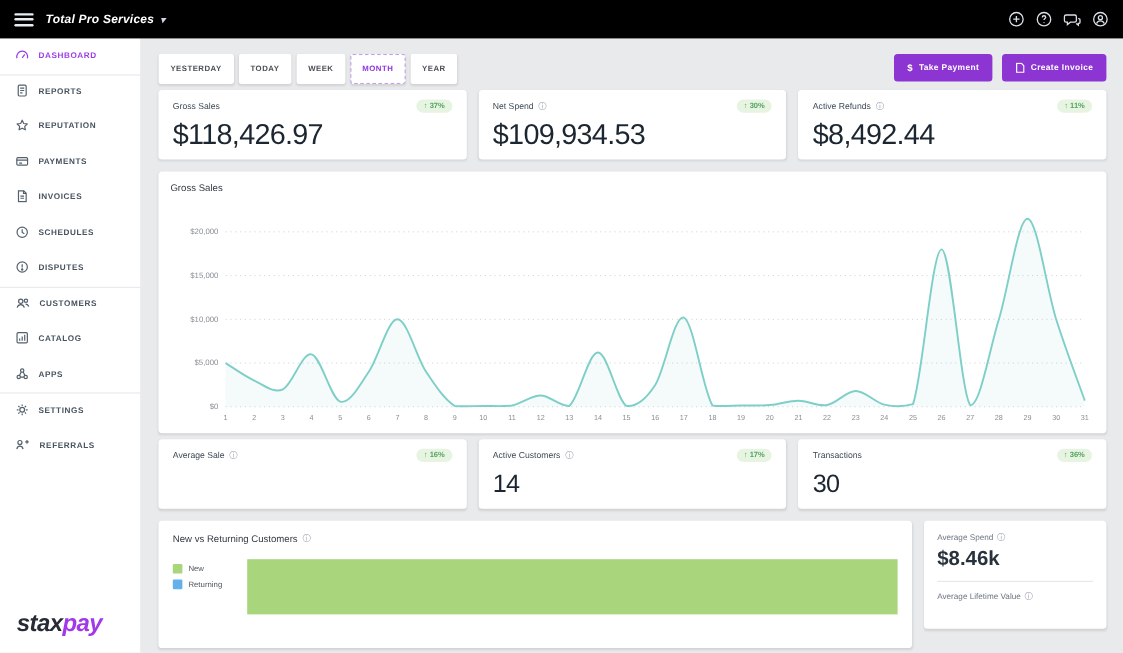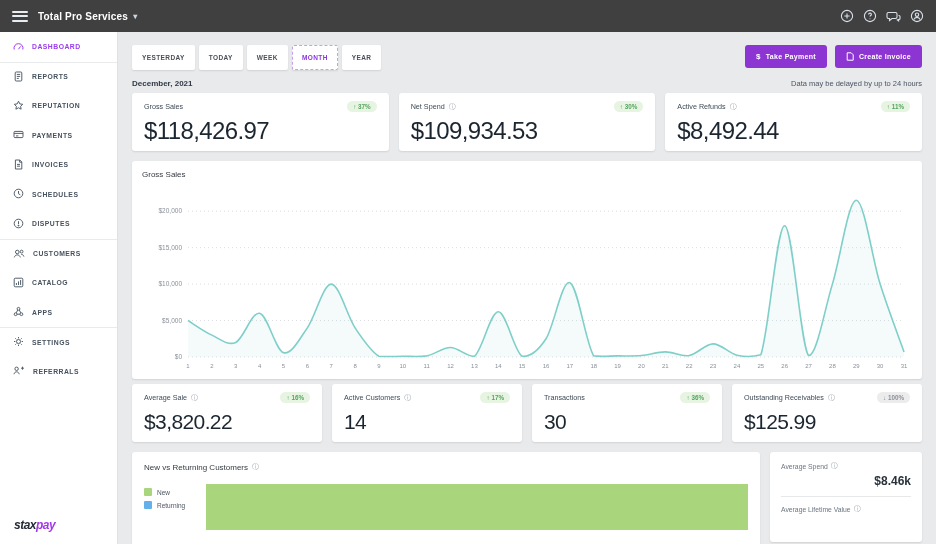--- a/index.html
+++ b/index.html
@@ -6,22 +6,22 @@
   html,body { width: 936px; height: 544px; overflow: hidden; }
   body {
     font-family: "Liberation Sans", sans-serif;
     background: #e9eaec;
     color: #2b3440;
     position: relative;
   }
   
   .topbar {
     position: absolute; top: 0; left: 0; right: 0; height: 32px;
-    background: #404040; display: flex; align-items: center;
-    padding: 0 12px; color: #fff; z-index: 5;
+    background: #000000; display: flex; align-items: center;
+    padding: 0 12px; color: #fff; z-index: 5; font-style: italic;
   }
   .hamburger { width: 16px; height: 11px; display: flex; flex-direction: column; justify-content: space-between; cursor: pointer; }
   .hamburger span { display: block; height: 2px; background: #e8edf2; border-radius: 1px; }
   .company { margin-left: 10px; font-size: 10px; font-weight: bold; letter-spacing: .2px; display: flex; align-items: center; gap: 5px; cursor: pointer; }
   .company .caret { font-size: 8px; color: #cdd6df; }
   .topbar-icons { margin-left: auto; display: flex; align-items: center; gap: 9px; }
   .topbar-icons svg { display: block; cursor: pointer; }
   
   .sidebar {
     position: absolute; top: 32px; left: 0; bottom: 0; width: 118px;
@@ -32,21 +32,21 @@
     display: flex; align-items: center; gap: 8px;
     padding: 0 0 0 13px; height: 29.5px; cursor: pointer;
     font-size: 6.8px; font-weight: bold; letter-spacing: .5px;
     color: #46525e; text-transform: uppercase;
   }
   .nav-item svg { flex: 0 0 auto; }
   .nav-item.sep { border-top: 1px solid #e8eaec; }
   .nav-item.active { color: #9a3cea; }
   .nav-item.active svg * { stroke: #9a3cea; }
   .nav-item svg * { stroke: #54606c; }
-  .side-logo { margin-top: auto; padding: 10px 20px 12px 14px; font-size: 12px; font-weight: bold; font-style: italic; letter-spacing: -.5px; }
+  .side-logo { margin-top: auto; padding: 10px 20px 12px 14px; font-size: 20px; font-weight: bold; font-style: italic; letter-spacing: -.5px; }
   .side-logo .stax { color: #262b35; }
   .side-logo .pay  { color: #a238e8; }
   
   .main { position: absolute; top: 32px; left: 118px; right: 0; bottom: 0; padding: 13px 14px 0 14px; }
   .toolbar { display: flex; align-items: flex-start; }
   .tabs { display: flex; gap: 4px; }
   .tab {
     background: #fff; color: #4a4f57; font-size: 6.5px; font-weight: bold; letter-spacing: .4px;
     padding: 8px 9px; border-radius: 2px; border: 1px solid transparent;
     box-shadow: 0 1px 2px rgba(0,0,0,.10); cursor: pointer;
@@ -83,21 +83,21 @@
   .customers-card { flex: 1; padding: 10px 12px 0 12px; height: 106px; overflow: hidden; }
   .cust-title { font-size: 8px; color: #333b44; display: flex; align-items: center; gap: 4px; }
   .cust-body { display: flex; margin-top: 12px; }
   .legend { width: 62px; padding-top: 4px; }
   .legend-item { display: flex; align-items: center; gap: 5px; font-size: 6.5px; color: #4e5660; margin-bottom: 5px; }
   .swatch { width: 8px; height: 8px; border-radius: 1px; display: inline-block; }
   .hbar-track { flex: 1; height: 46px; position: relative; }
   .hbar { height: 100%; }
   .spend-card { width: 152px; padding: 9px 11px; height: 90px; }
   .spend-label { font-size: 6.8px; color: #6b7680; display: flex; align-items: center; gap: 3px; }
-  .spend-value { font-size: 12px; font-weight: bold; color: #29323c; margin-top: 3px; text-align: right; }
+  .spend-value { font-size: 17px; font-weight: bold; color: #29323c; margin-top: 3px; }
   .spend-div { border: none; border-top: 1px solid #e6e8ea; margin: 8px 0 7px 0; }
 </style>
 </head>
 <body>
 
 <header class="topbar">
   <div class="hamburger">
       <span></span>
       <span></span>
       <span></span>
@@ -250,24 +250,20 @@
         <span>
             <svg width="8" height="9" viewBox="0 0 8 9" fill="none" stroke="#fff" stroke-width="1">
               <path d="M1.2.8h4l2 2v5.4h-6z"></path>
             </svg>
           </span>
         <span>Create Invoice</span>
       </button>
     </div>
   </div>
 
-  <div class="meta-row">
-    <span class="period">December, 2021</span>
-    <span class="delay-note">Data may be delayed by up to 24 hours</span>
-  </div>
 
   <div class="cards">
     <div class="card stat">
       <div class="stat-head">
         <span class="stat-label">Gross Sales</span>
         <span class="badge green">↑ 37%</span>
       </div>
       <div class="stat-value">$118,426.97</div>
     </div>
     <div class="card stat">
@@ -337,44 +333,35 @@
       </svg>
   </div>
 
   <div class="cards">
     <div class="card stat">
       <div class="stat-head">
         <span class="stat-label">Average Sale</span>
         <span class="info">ⓘ</span>
         <span class="badge green">↑ 16%</span>
       </div>
-      <div class="stat-value small">$3,820.22</div>
     </div>
     <div class="card stat">
       <div class="stat-head">
         <span class="stat-label">Active Customers</span>
         <span class="info">ⓘ</span>
         <span class="badge green">↑ 17%</span>
       </div>
       <div class="stat-value small">14</div>
     </div>
     <div class="card stat">
       <div class="stat-head">
         <span class="stat-label">Transactions</span>
         <span class="badge green">↑ 36%</span>
       </div>
       <div class="stat-value small">30</div>
-    </div>
-    <div class="card stat">
-      <div class="stat-head">
-        <span class="stat-label">Outstanding Receivables</span>
-        <span class="info">ⓘ</span>
-        <span class="badge gray">↓ 100%</span>
-      </div>
-      <div class="stat-value small">$125.99</div>
     </div>
   </div>
 
   <div class="bottom-row">
     <div class="card customers-card">
       <div class="cust-title">
         <span>New vs Returning Customers</span>
         <span class="info">ⓘ</span>
       </div>
       <div class="cust-body">

